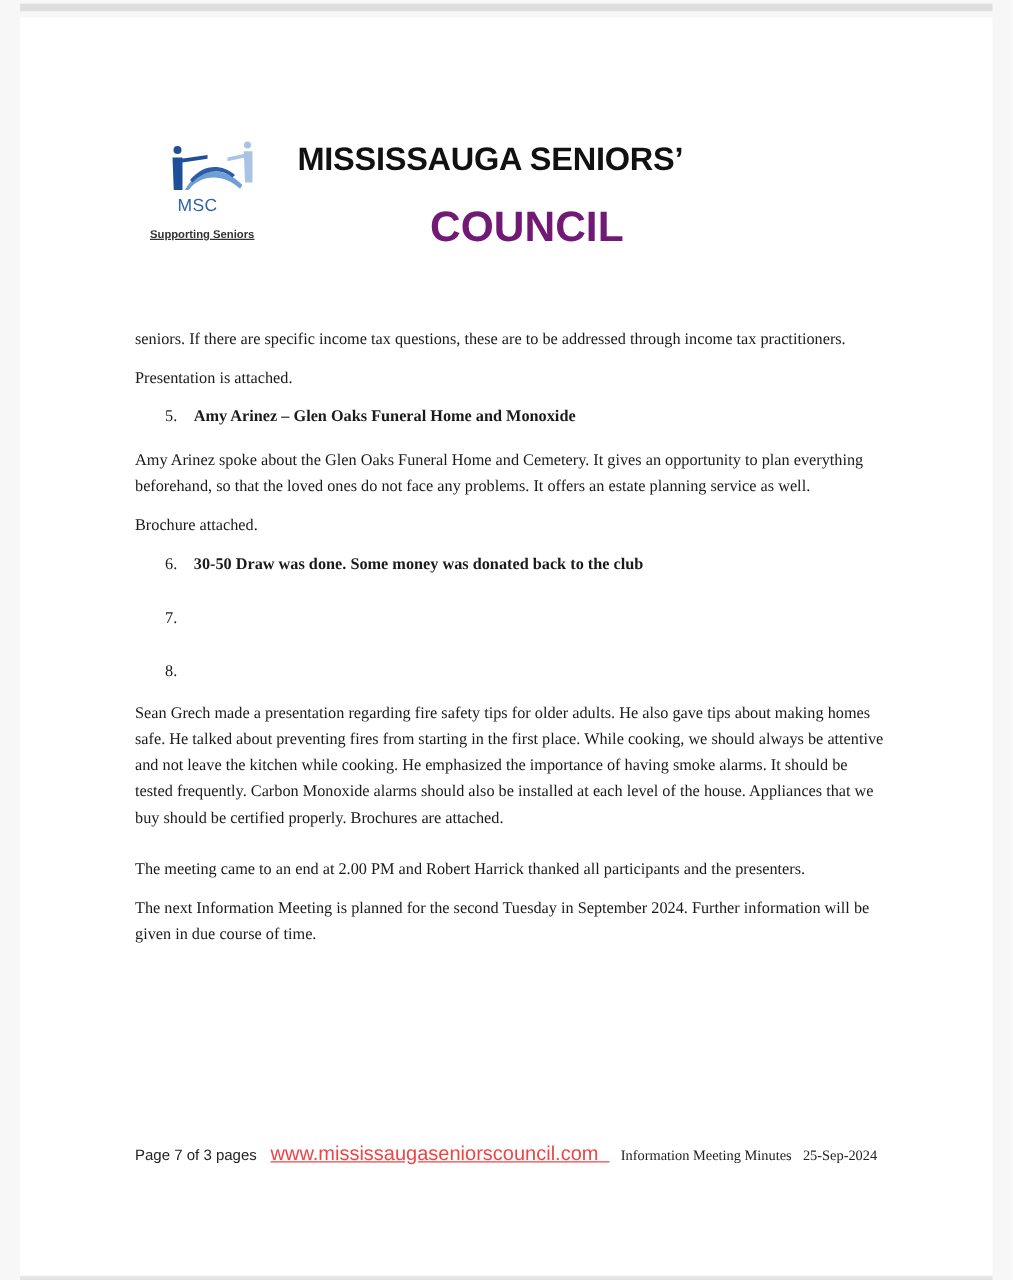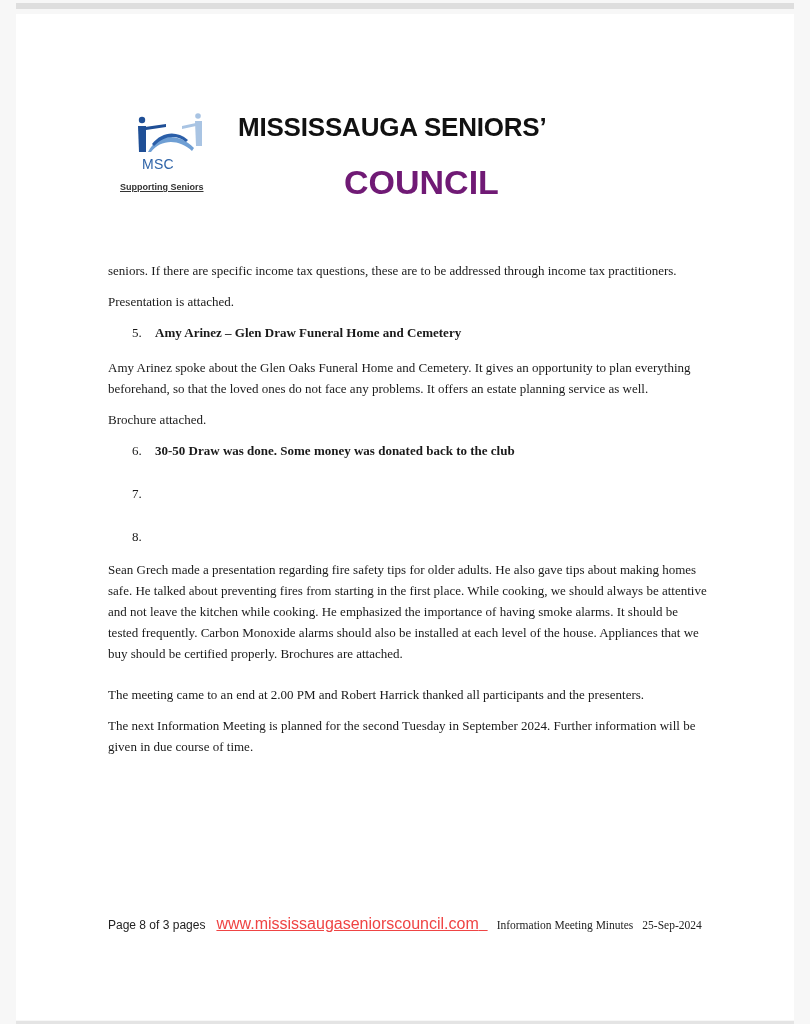--- a/index.html
+++ b/index.html
@@ -187,21 +187,21 @@
 
 <div class="org-title-1">MISSISSAUGA SENIORS’</div>
 <div class="org-title-2">COUNCIL</div>
 
 <div class="content">
   <p>seniors. If there are specific income tax questions, these are to be addressed through income tax practitioners.</p>
   <p>Presentation is attached.</p>
 
   <div class="item">
     <span class="num">5.</span>
-    <span class="label">Amy Arinez – Glen Draw Funeral Home and Cemetery</span>
+    <span class="label">Amy Arinez – Glen Oaks Funeral Home and Monoxide</span>
   </div>
   <div style="height:4px"></div>
   <p>Amy Arinez spoke about the Glen Oaks Funeral Home and Cemetery. It gives an opportunity to plan everything beforehand, so that the loved ones do not face any problems. It offers an estate planning service as well.</p>
   <p>Brochure attached.</p>
 
   <div class="item">
     <span class="num">6.</span>
     <span class="label">30-50 Draw was done. Some money was donated back to the club</span>
   </div>
   <div class="spacer-item"></div>
@@ -216,17 +216,17 @@
   </div>
   <div style="height:2px"></div>
   <p>Sean Grech made a presentation regarding fire safety tips for older adults. He also gave tips about making homes safe. He talked about preventing fires from starting in the first place. While cooking, we should always be attentive and not leave the kitchen while cooking. He emphasized the importance of having smoke alarms. It should be tested frequently. Carbon Monoxide alarms should also be installed at each level of the house. Appliances that we buy should be certified properly. Brochures are attached.</p>
 
   <div style="height:10px"></div>
   <p>The meeting came to an end at 2.00 PM and Robert Harrick thanked all participants and the presenters.</p>
   <p>The next Information Meeting is planned for the second Tuesday in September 2024. Further information will be given in due course of time.</p>
 </div>
 
 <div class="footer">
-  <span class="page-num">Page 8 of 3 pages</span>
+  <span class="page-num">Page 7 of 3 pages</span>
   <span class="site-link">www.mississaugaseniorscouncil.com</span><span class="site-link" style="margin-left:0">&nbsp;&nbsp;</span>
   <span class="doc-name">Information Meeting Minutes</span>
   <span class="doc-date">25-Sep-2024</span>
 </div>
 
 </body></html>

